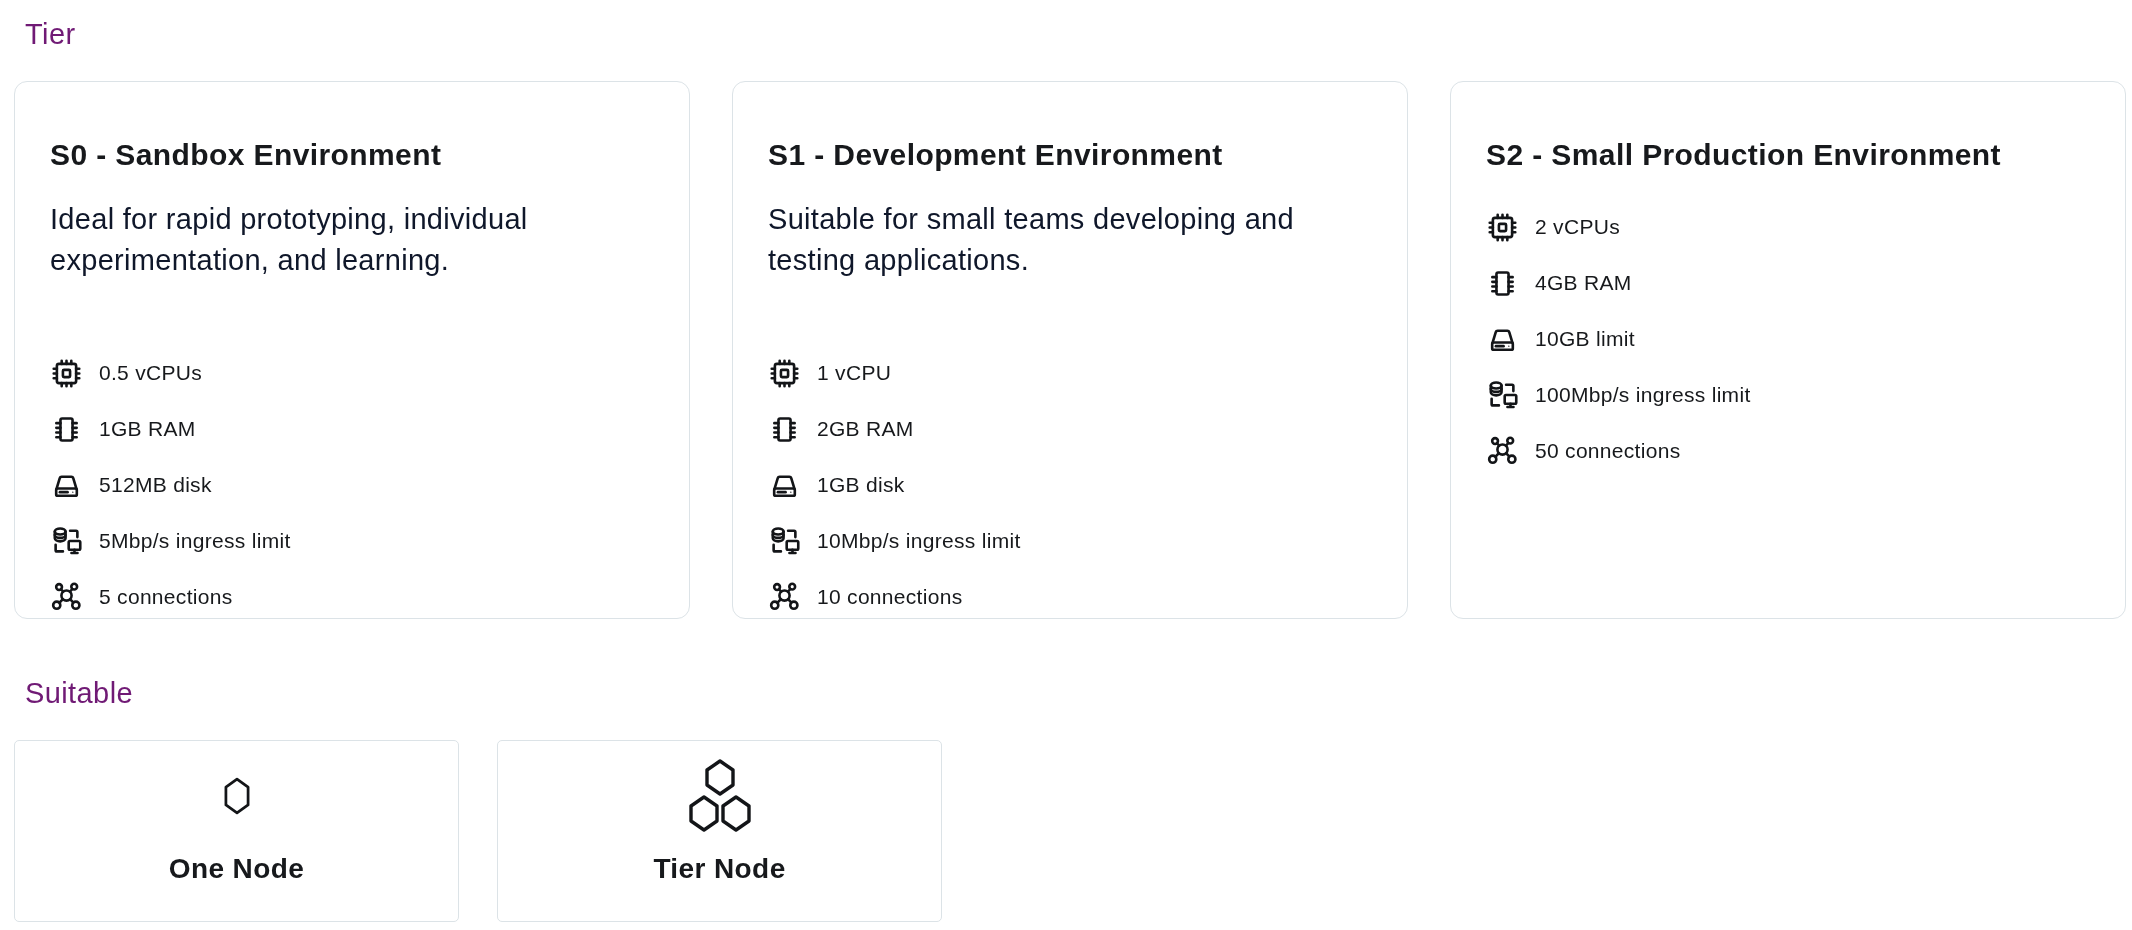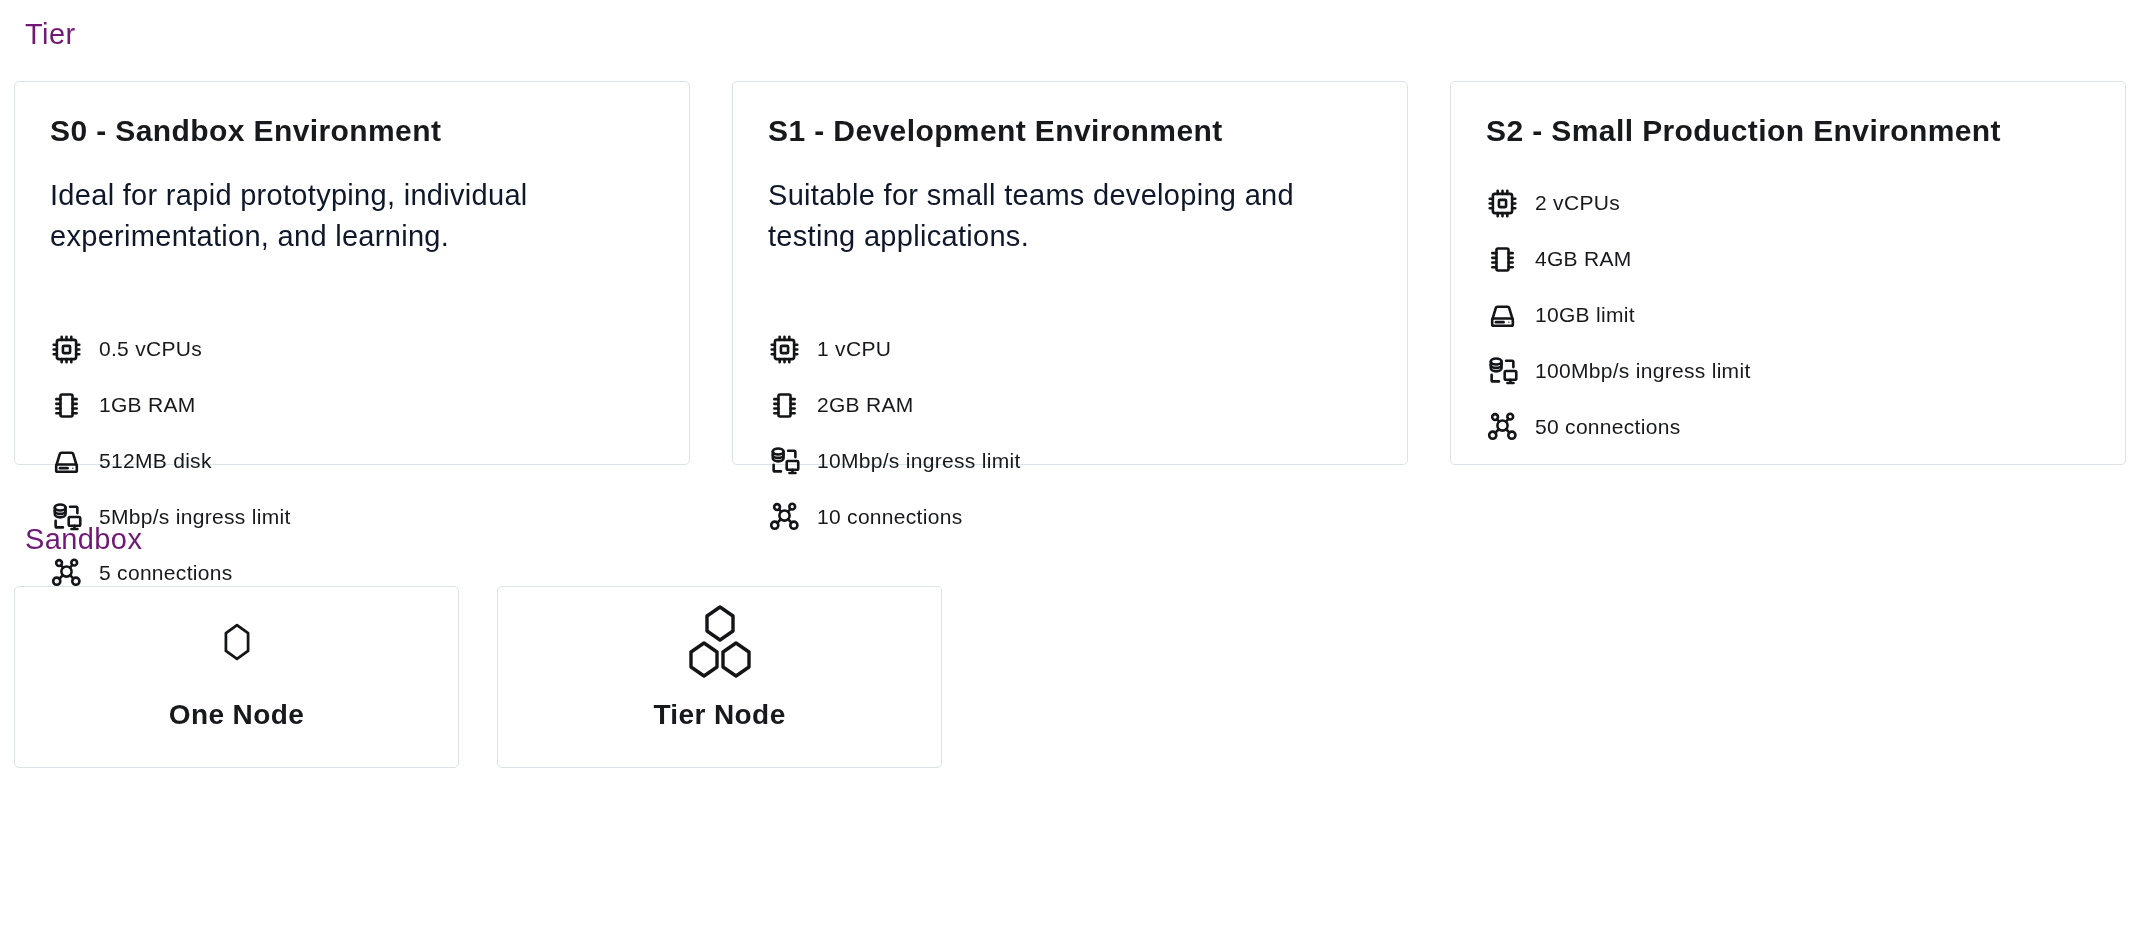--- a/index.html
+++ b/index.html
@@ -21,23 +21,24 @@
     display: grid;
     grid-template-columns: repeat(3, 1fr);
     gap: 42px;
   }
   .card {
     background: #ffffff;
     border: 1.5px solid #dce3e7;
     border-radius: 5px;
   }
   .tier-card {
-    height: 384px;
-    padding: 32px 38px 30px 35px;
+    height: 538px;
+    padding: 56px 38px 30px 35px;
     cursor: pointer;
+    border-radius: 13px;
   }
   .tier-card-title {
     font-size: 30px;
     font-weight: 700;
     letter-spacing: 0.4px;
     margin-bottom: 27px;
   }
   .tier-card-desc {
     font-size: 29px;
     font-weight: 400;
@@ -201,20 +202,28 @@
         <span class="spec-icon">
             <svg>
               <use href="#i-ram"></use>
             </svg>
           </span>
         <span>2GB RAM</span>
       </li>
       <li class="spec-item">
         <span class="spec-icon">
             <svg>
+              <use href="#i-disk"></use>
+            </svg>
+          </span>
+        <span>1GB disk</span>
+      </li>
+      <li class="spec-item">
+        <span class="spec-icon">
+            <svg>
               <use href="#i-ingress"></use>
             </svg>
           </span>
         <span>10Mbp/s ingress limit</span>
       </li>
       <li class="spec-item">
         <span class="spec-icon">
             <svg>
               <use href="#i-connections"></use>
             </svg>
@@ -265,21 +274,21 @@
               <use href="#i-connections"></use>
             </svg>
           </span>
         <span>50 connections</span>
       </li>
     </ul>
   </div>
 
 </div>
 
-<div class="section-label topology-label">Sandbox</div>
+<div class="section-label topology-label">Suitable</div>
 
 <div class="topology-row">
 
   <div class="card topology-card">
     <div class="topology-icon-box">
       <svg width="28" height="38" viewBox="0 0 26 36">
           <use href="#i-hex"></use>
         </svg>
     </div>
     <div class="topology-card-label">One Node</div>

